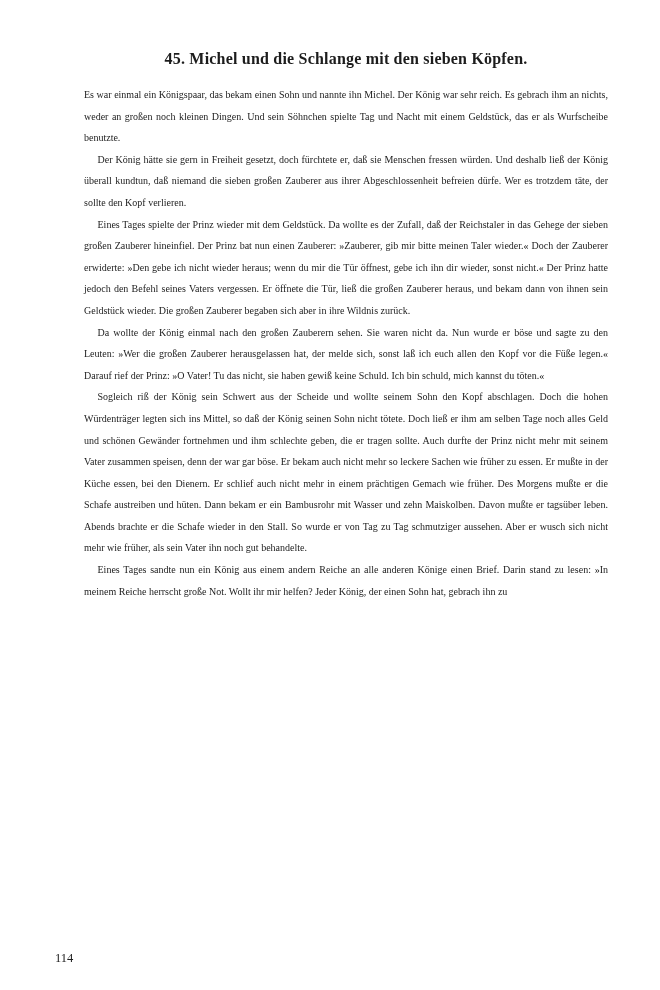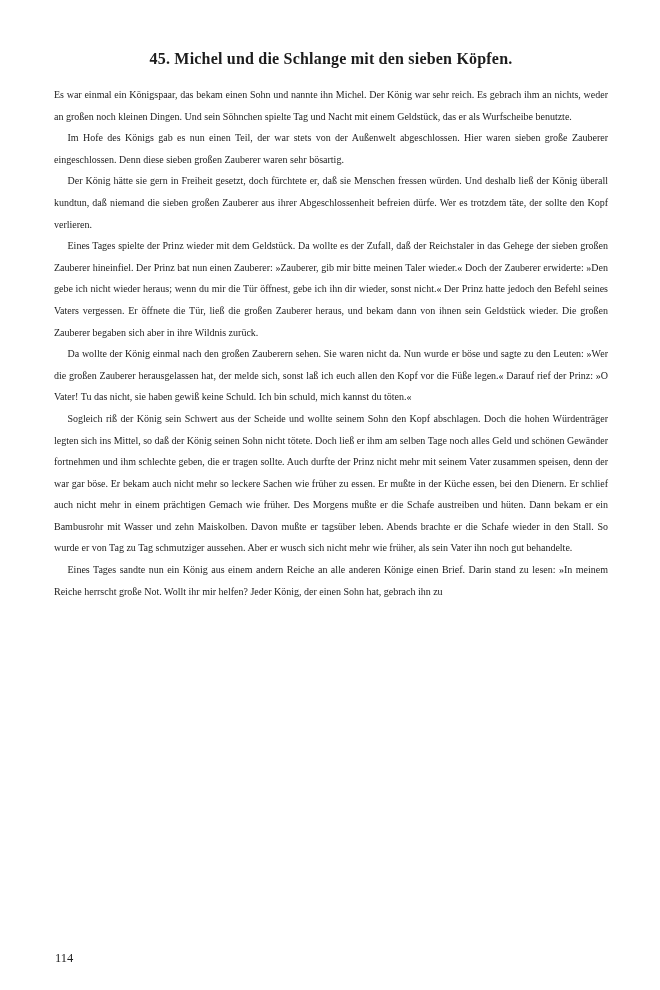--- a/index.html
+++ b/index.html
@@ -12,21 +12,21 @@
     height: 990px;
     overflow: hidden;
     font-family: "Liberation Serif", "DejaVu Serif", serif;
     color: #1c1c1c;
   }
   .page {
     position: relative;
     width: 660px;
     height: 990px;
     box-sizing: border-box;
-    padding: 50px 52px 0 54px;
+    padding: 50px 52px 0 84px;
     background: #ffffff;
   }
   .chapter-title {
     font-size: 16px;
     font-weight: bold;
     text-align: center;
     margin: 0 0 16px 0;
     letter-spacing: 0.2px;
   }
   .body-text p {
@@ -49,21 +49,20 @@
   }
 </style>
 </head>
 <body>
 
 <div class="page">
   <h1 class="chapter-title">45. Michel und die Schlange mit den sieben Köpfen.</h1>
 
   <div class="body-text">
     <p>Es war einmal ein Königspaar, das bekam einen Sohn und nannte ihn Michel. Der König war sehr reich. Es gebrach ihm an nichts, weder an großen noch kleinen Dingen. Und sein Söhnchen spielte Tag und Nacht mit einem Geldstück, das er als Wurfscheibe benutzte.</p>
-    <p>Im Hofe des Königs gab es nun einen Teil, der war stets von der Außenwelt abgeschlossen. Hier waren sieben große Zauberer eingeschlossen. Denn diese sieben großen Zauberer waren sehr bösartig.</p>
     <p>Der König hätte sie gern in Freiheit gesetzt, doch fürchtete er, daß sie Menschen fressen würden. Und deshalb ließ der König überall kundtun, daß niemand die sieben großen Zauberer aus ihrer Abgeschlossenheit befreien dürfe. Wer es trotzdem täte, der sollte den Kopf verlieren.</p>
     <p>Eines Tages spielte der Prinz wieder mit dem Geldstück. Da wollte es der Zufall, daß der Reichstaler in das Gehege der sieben großen Zauberer hineinfiel. Der Prinz bat nun einen Zauberer: »Zauberer, gib mir bitte meinen Taler wieder.« Doch der Zauberer erwiderte: »Den gebe ich nicht wieder heraus; wenn du mir die Tür öffnest, gebe ich ihn dir wieder, sonst nicht.« Der Prinz hatte jedoch den Befehl seines Vaters vergessen. Er öffnete die Tür, ließ die großen Zauberer heraus, und bekam dann von ihnen sein Geldstück wieder. Die großen Zauberer begaben sich aber in ihre Wildnis zurück.</p>
     <p>Da wollte der König einmal nach den großen Zauberern sehen. Sie waren nicht da. Nun wurde er böse und sagte zu den Leuten: »Wer die großen Zauberer herausgelassen hat, der melde sich, sonst laß ich euch allen den Kopf vor die Füße legen.« Darauf rief der Prinz: »O Vater! Tu das nicht, sie haben gewiß keine Schuld. Ich bin schuld, mich kannst du töten.«</p>
     <p>Sogleich riß der König sein Schwert aus der Scheide und wollte seinem Sohn den Kopf abschlagen. Doch die hohen Würdenträger legten sich ins Mittel, so daß der König seinen Sohn nicht tötete. Doch ließ er ihm am selben Tage noch alles Geld und schönen Gewänder fortnehmen und ihm schlechte geben, die er tragen sollte. Auch durfte der Prinz nicht mehr mit seinem Vater zusammen speisen, denn der war gar böse. Er bekam auch nicht mehr so leckere Sachen wie früher zu essen. Er mußte in der Küche essen, bei den Dienern. Er schlief auch nicht mehr in einem prächtigen Gemach wie früher. Des Morgens mußte er die Schafe austreiben und hüten. Dann bekam er ein Bambusrohr mit Wasser und zehn Maiskolben. Davon mußte er tagsüber leben. Abends brachte er die Schafe wieder in den Stall. So wurde er von Tag zu Tag schmutziger aussehen. Aber er wusch sich nicht mehr wie früher, als sein Vater ihn noch gut behandelte.</p>
     <p>Eines Tages sandte nun ein König aus einem andern Reiche an alle anderen Könige einen Brief. Darin stand zu lesen: »In meinem Reiche herrscht große Not. Wollt ihr mir helfen? Jeder König, der einen Sohn hat, gebrach ihn zu</p>
   </div>
 
   <div class="page-number">114</div>
 </div>
 

